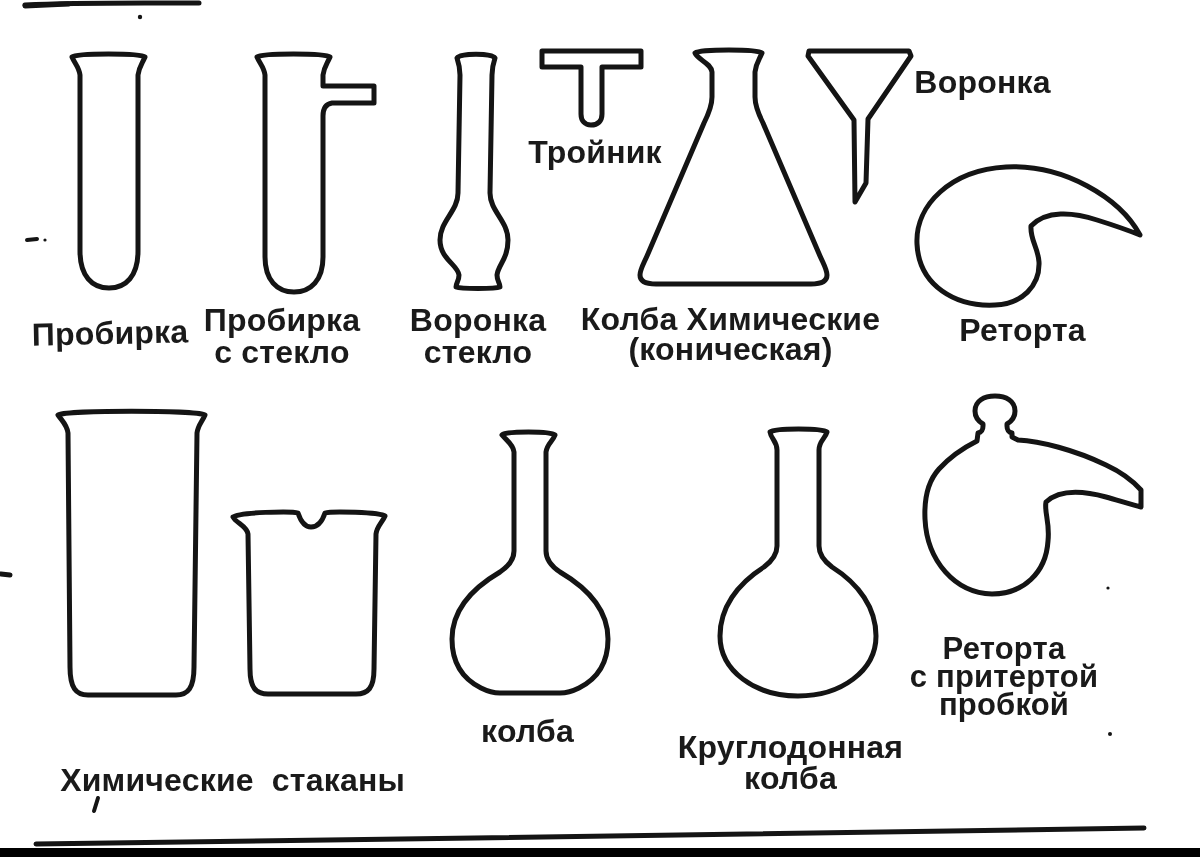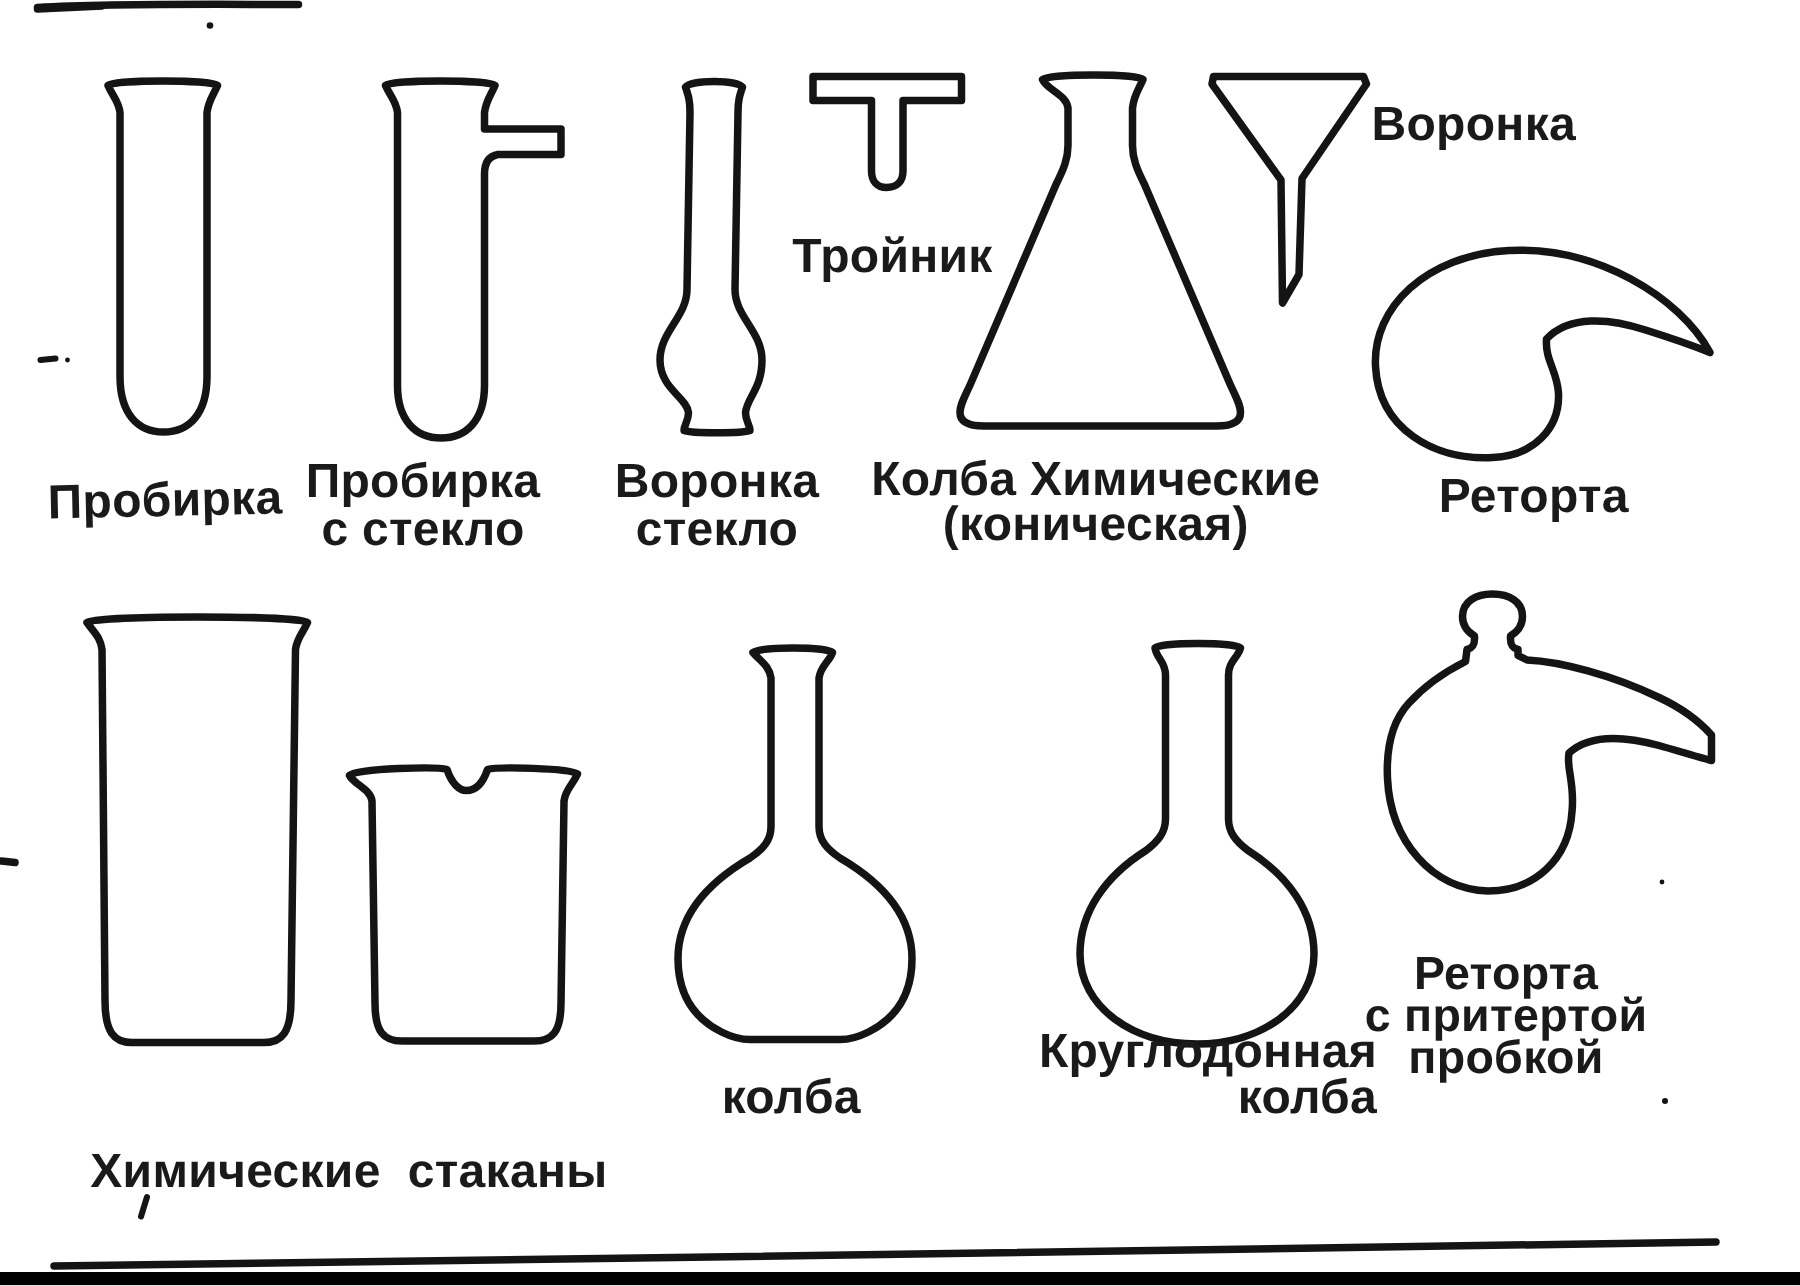--- a/index.html
+++ b/index.html
@@ -8,28 +8,28 @@
   svg{position:absolute;left:0;top:0;}
   .ink{stroke:#141414;fill:none;stroke-width:5;stroke-linejoin:round;stroke-linecap:round;}
   .thin{stroke-width:4;}
   .lbl{position:absolute;font-weight:700;color:#1a1a1a;font-size:32px;line-height:32px;
        white-space:nowrap;text-align:center;letter-spacing:0.2px;}
   .lbl div{white-space:nowrap;}
   
   #lbl-testtube{left:24px;top:317px;width:172px;transform:rotate(-1.2deg);}
   #lbl-testtube2{left:182px;top:304px;width:200px;}
   #lbl-lampglass{left:392px;top:304px;width:172px;}
-  #lbl-tee{left:524px;top:154px;width:142px;text-align:center;}
+  #lbl-tee{left:524px;top:136px;width:142px;text-align:center;}
   #lbl-erlenmeyer{left:558px;top:304px;width:345px;line-height:30px;}
   #lbl-funnel{left:910px;top:66px;width:145px;}
   #lbl-retort{left:950px;top:314px;width:145px;}
   
   #lbl-beakers{left:30px;top:764px;width:375px;word-spacing:9px;text-align:right;}
   #lbl-flatflask{left:400px;top:716px;width:255px;line-height:31px;}
-  #lbl-roundflask{left:663px;top:685px;width:255px;line-height:31px;text-align:right;}
+  #lbl-roundflask{left:663px;top:732px;width:255px;line-height:31px;}
   #lbl-retort2{left:895px;top:635px;width:218px;line-height:28px;font-size:31px;}
   #bottom-bar{position:absolute;left:0;top:848px;width:1200px;height:9px;background:#000;}
 </style>
 </head>
 <body>
 
 <div id="page">
 
   <svg width="1200" height="857" viewBox="0 0 1200 857">
 

